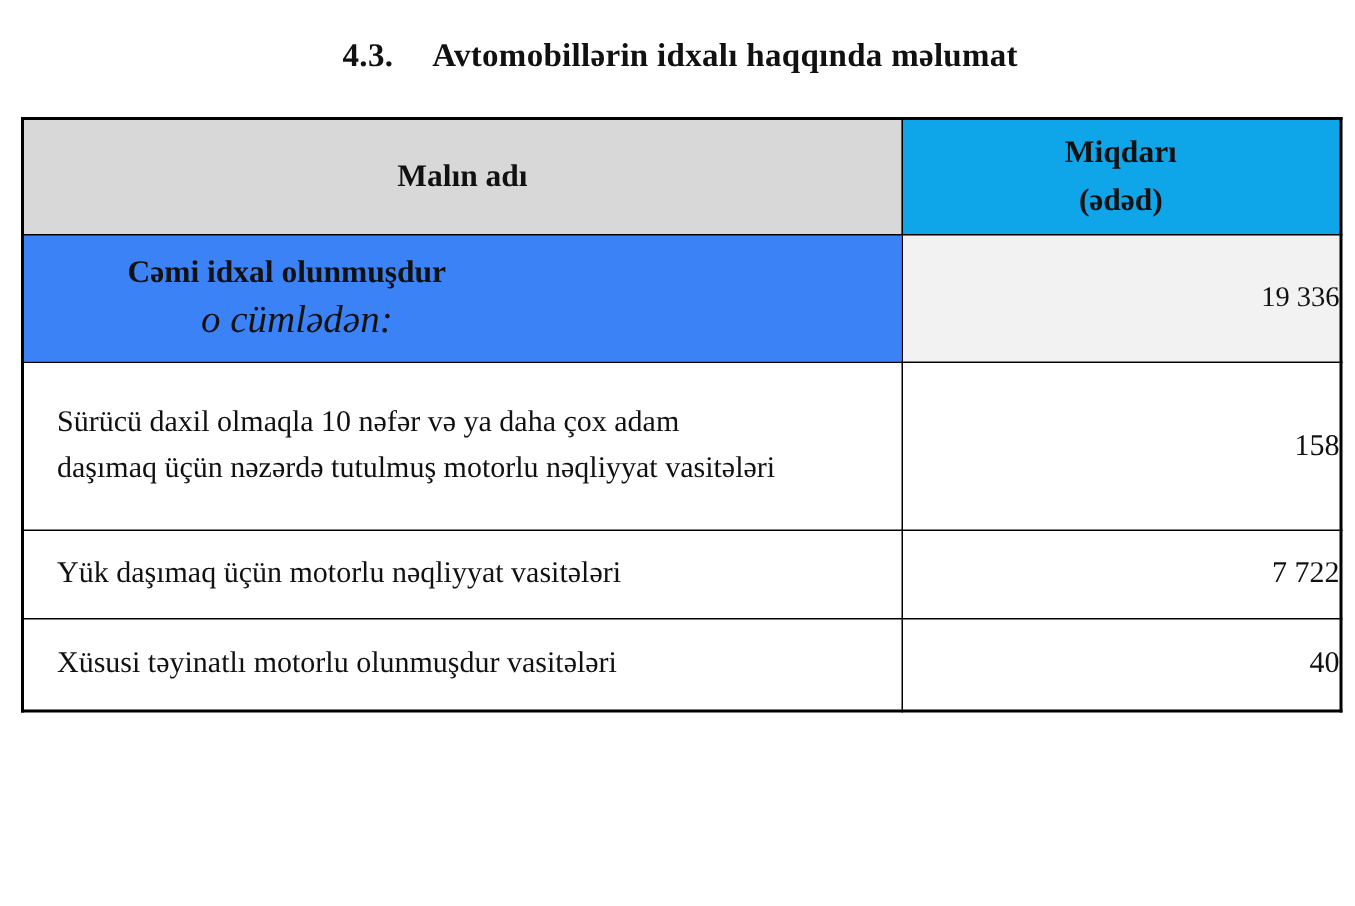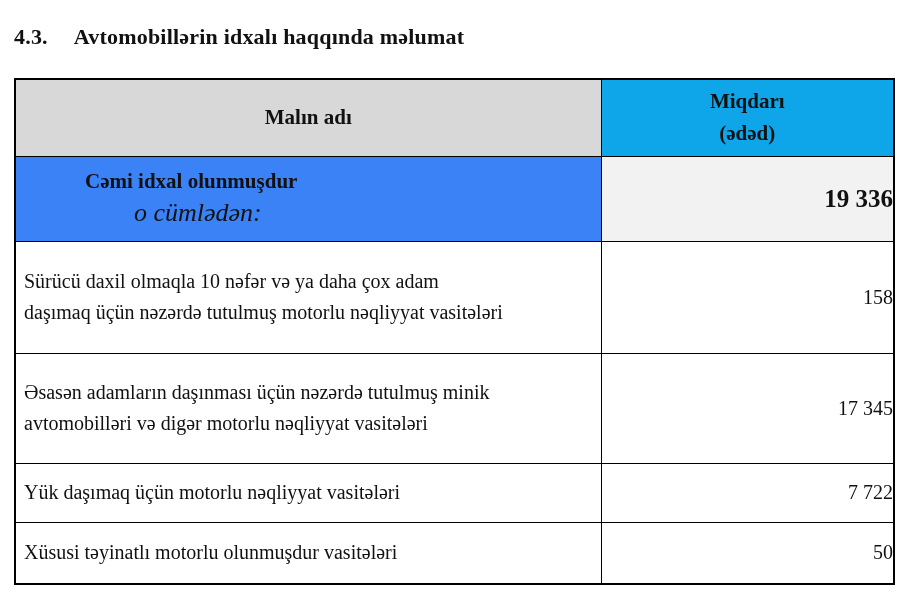--- a/index.html
+++ b/index.html
@@ -15,21 +15,21 @@
     font-family: "Liberation Serif", serif;
     color: #111111;
     overflow: hidden;
   }
   .title {
     position: absolute;
     top: 24px;
     left: 14px;
     width: 879px;
     margin: 0;
-    text-align: left;
+    text-align: center;
     font-size: 22px;
     font-weight: bold;
     letter-spacing: 0.2px;
   }
   .title-num {
     margin-right: 26px;
   }
   .goods-table {
     position: absolute;
     left: 14px;
@@ -70,25 +70,25 @@
     font-style: italic;
     padding-left: 118px;
     font-size: 26px;
     line-height: 1.3;
   }
   .td-value {
     text-align: right;
     padding-right: 38px;
   }
   .total-value {
-    font-weight: bold;
-    font-size: 25px;
+    font-weight: normal;
+    font-size: 19px;
   }
   .data-row .td-name {
-    padding-left: 8px;
+    padding-left: 22px;
     padding-right: 10px;
     line-height: 1.55;
   }
   .row-0 { height: 112px; }
   .row-1 { height: 110px; }
   .row-2 { height: 59px; }
   .row-3 { height: 62px; }
 </style>
 </head>
 <body>
@@ -117,29 +117,24 @@
           <div class="total-label">Cəmi idxal olunmuşdur</div>
           <div class="total-sublabel">o cümlədən:</div>
         </td>
         <td class="td-value total-value" style="background-color: rgb(242, 242, 242);">19 336</td>
       </tr>
       <tr class="data-row row-0">
         <td class="td-name pre">Sürücü daxil olmaqla 10 nəfər və ya daha çox adam
 daşımaq üçün nəzərdə tutulmuş motorlu nəqliyyat vasitələri</td>
         <td class="td-value">158</td>
       </tr>
-      <tr class="data-row row-1">
-        <td class="td-name pre">Əsasən adamların daşınması üçün nəzərdə tutulmuş minik
-avtomobilləri və digər motorlu nəqliyyat vasitələri</td>
-        <td class="td-value">17 345</td>
-      </tr>
       <tr class="data-row row-2">
         <td class="td-name">Yük daşımaq üçün motorlu nəqliyyat vasitələri</td>
         <td class="td-value">7 722</td>
       </tr>
       <tr class="data-row row-3">
         <td class="td-name">Xüsusi təyinatlı motorlu olunmuşdur vasitələri</td>
-        <td class="td-value">50</td>
+        <td class="td-value">40</td>
       </tr>
     </tbody>
   </table>
 
 </div>
 
 </body></html>

